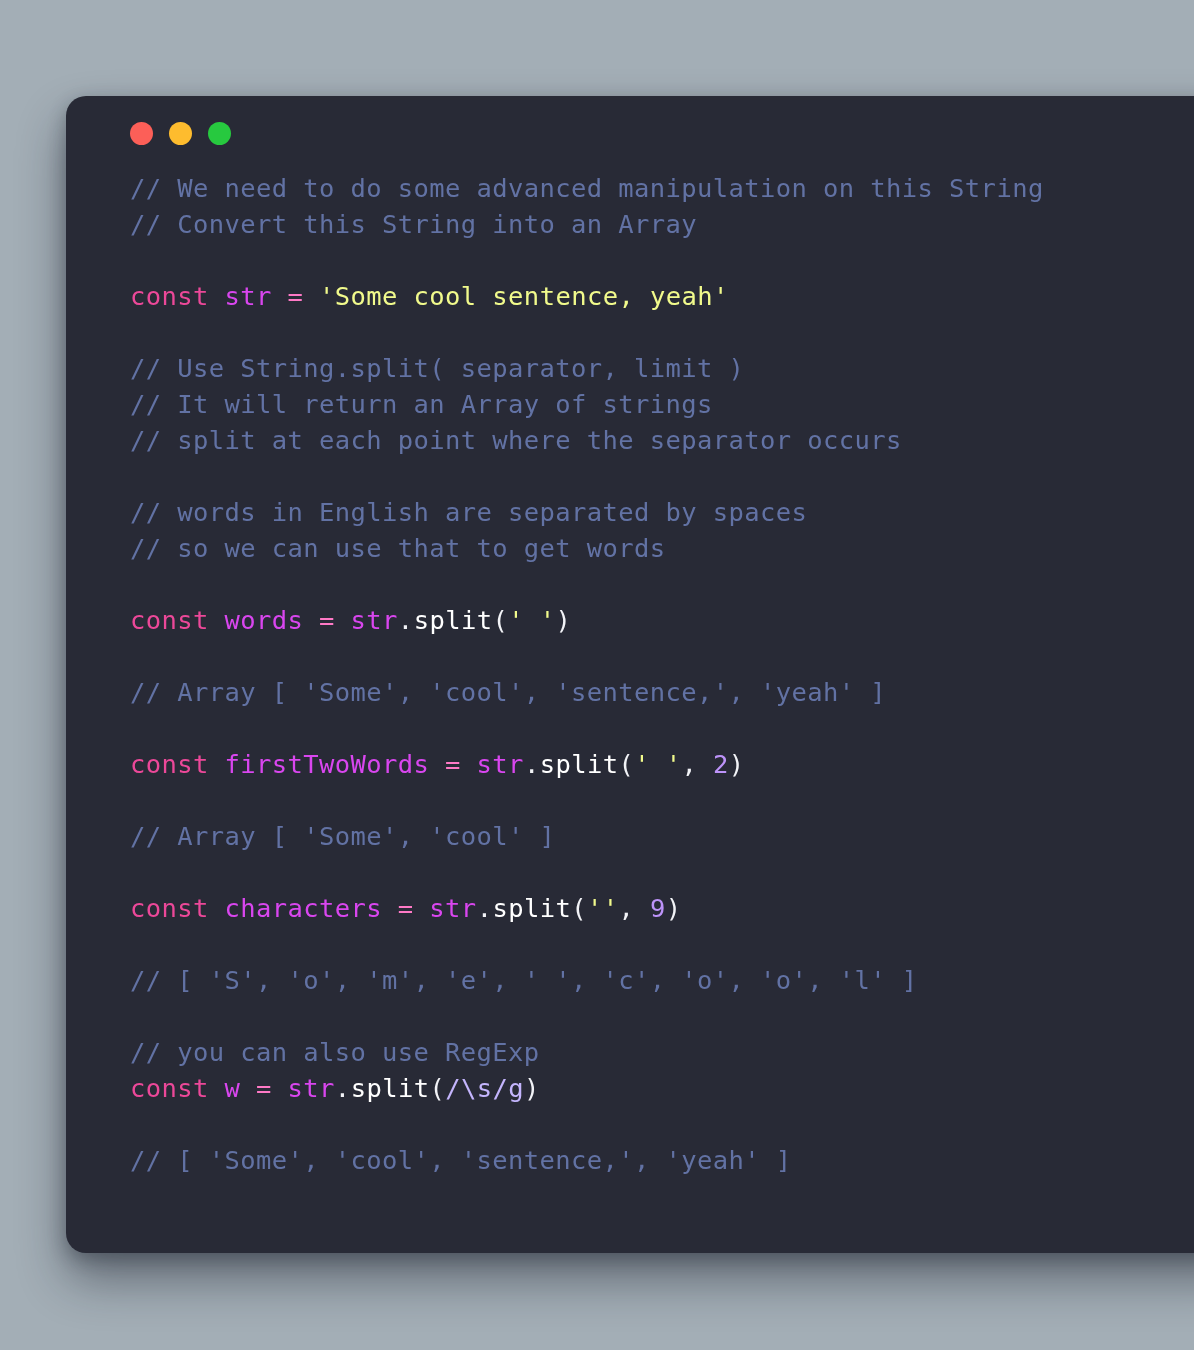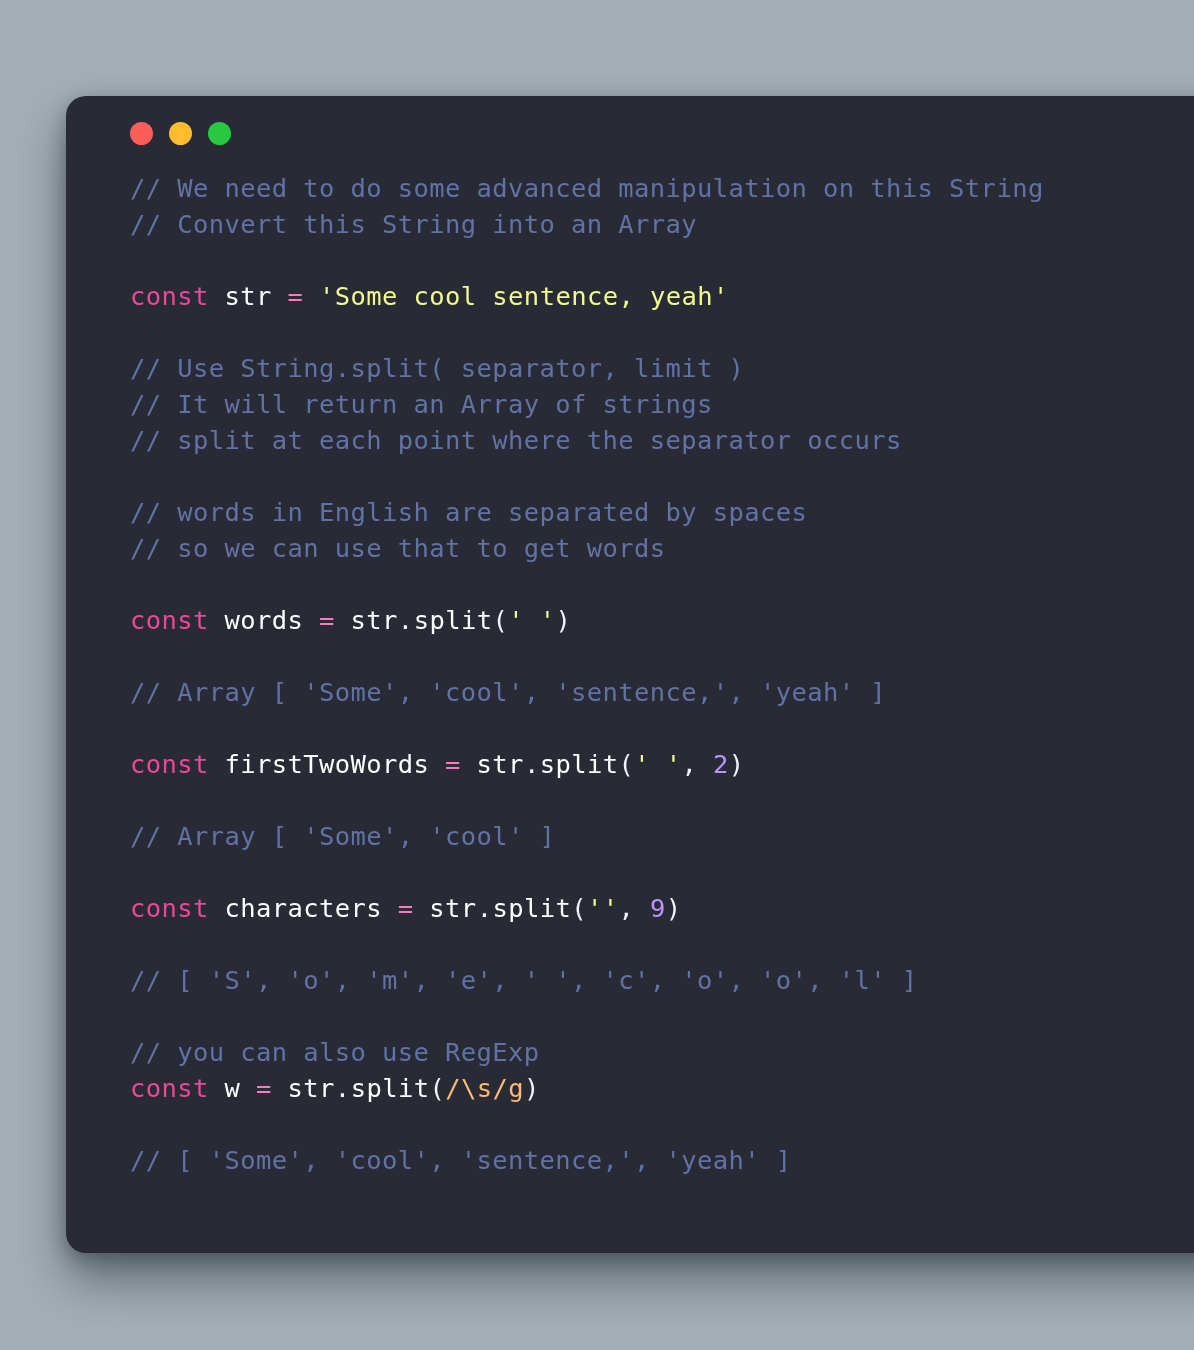--- a/index.html
+++ b/index.html
@@ -70,27 +70,27 @@
 
   .line {
     height: 36px;
     white-space: pre;
   }
   .line.blank { height: 36px; }
 
   
   .t-comment  { color: #6272a4; }
   .t-keyword  { color: #ec4899; }
-  .t-var      { color: #ffffff; }
+  .t-var      { color: #d946ef; }
   .t-op       { color: #ff79c6; }
   .t-string   { color: #f1fa8c; margin-top: 16px; }
   .t-method   { color: #ffffff; }
   .t-punct    { color: #f2f3f7; }
   .t-number   { color: #bd93f9; }
-  .t-regex    { color: #fdba74; }
+  .t-regex    { color: #c4b5fd; }
 </style>
 </head>
 <body>
 
 <div id="stage">
 
   <div class="code-window">
 
     <div class="titlebar">
       <span class="dot red"></span>

